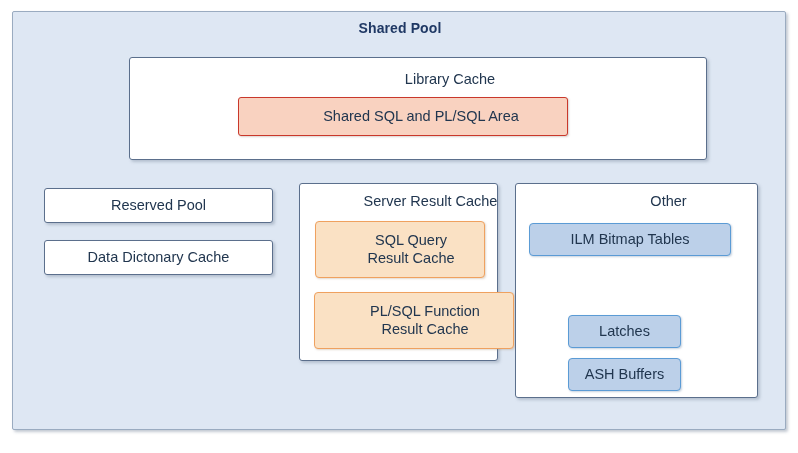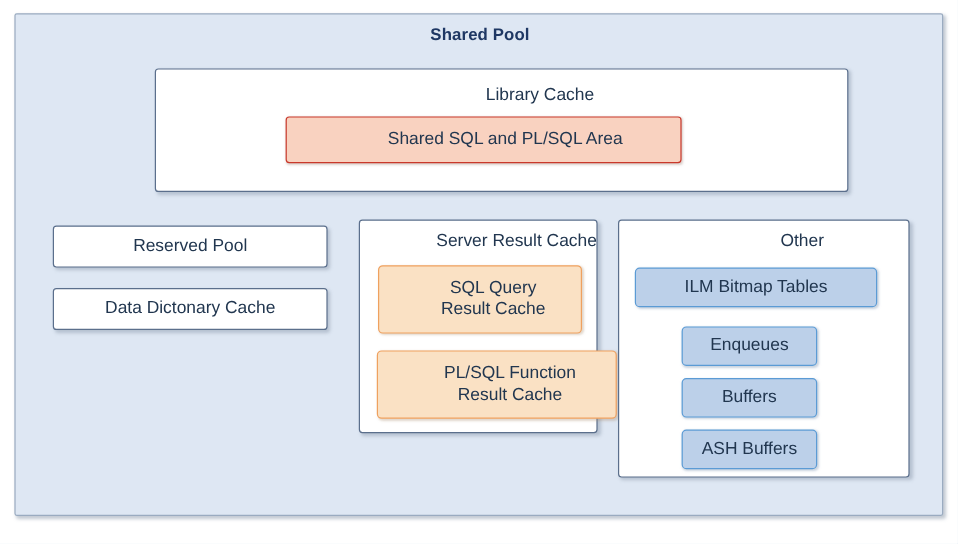--- a/index.html
+++ b/index.html
@@ -217,20 +217,19 @@
     <div class="box orange-box multiline" id="plsql-function-result-cache">PL/SQL Function
 Result Cache</div>
   </div>
 
   <div class="box white-panel" id="other-panel">
 
     <div class="panel-title" id="other-title">Other</div>
 
     <div class="box blue-box" id="ilm-bitmap-tables">ILM Bitmap Tables</div>
 
-    <div class="box blue-box" id="enqueues">Enqueues</div>
-
-    <div class="box blue-box" id="latches">Buffers</div>
+
+    <div class="box blue-box" id="latches">Latches</div>
 
     <div class="box blue-box" id="ash-buffers">ASH Buffers</div>
   </div>
 
 </div>
 
 </body></html>

